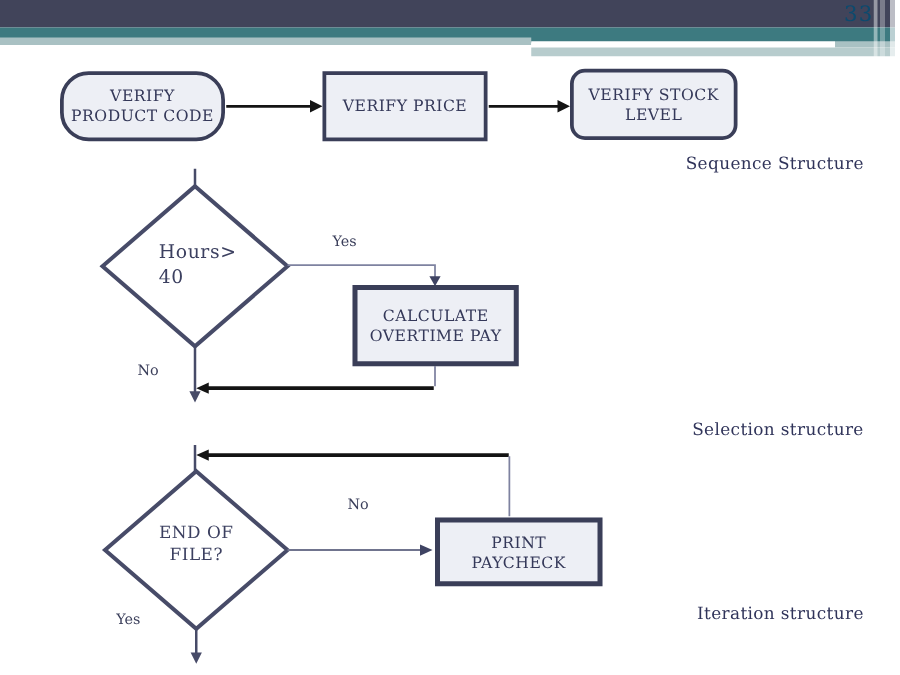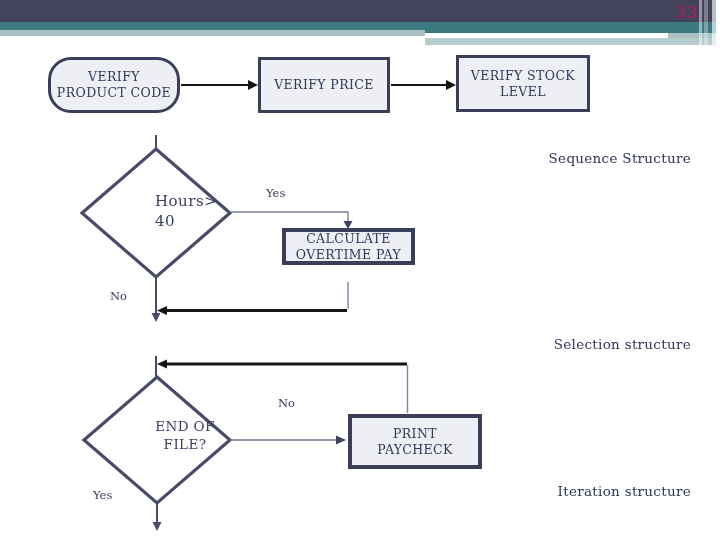--- a/index.html
+++ b/index.html
@@ -11,48 +11,48 @@
   .hdr-teal{position:absolute;left:0;top:22px;width:716px;height:12px;background:#3D7A80;}
   .hdr-sage-left{position:absolute;left:0;top:30px;width:425px;height:6px;background:#A9C1C3;}
   .hdr-white-stripe{position:absolute;left:425px;top:33px;width:243px;height:5px;background:#ffffff;}
   .hdr-sage-tail{position:absolute;left:668px;top:33px;width:48px;height:5px;background:#A9C1C3;}
   .hdr-sage-right{position:absolute;left:425px;top:38px;width:291px;height:7px;background:#B7CCCD;}
   .edge-s1{position:absolute;left:699px;top:0;width:3px;height:46px;background:rgba(255,255,255,0.45);}
   .edge-s2{position:absolute;left:704px;top:0;width:4px;height:46px;background:rgba(255,255,255,0.3);}
   .edge-s3{position:absolute;left:712px;top:0;width:4px;height:52px;background:rgba(255,255,255,0.65);}
   .edge-s4{position:absolute;left:716px;top:0;width:4px;height:540px;background:#ffffff;}
   .page-num{position:absolute;left:670px;top:2px;width:34px;text-align:center;
-            color:#be185d;font-size:17px;line-height:20px;letter-spacing:1px;}
+            color:#0c4a6e;font-size:17px;line-height:20px;letter-spacing:1px;}
 
   
   svg.flow{position:absolute;left:0;top:0;width:720px;height:540px;}
 
   
   .pbox{position:absolute;box-sizing:border-box;background:#EDEFF5;border:3px solid #3A3E58;
         display:flex;flex-direction:column;align-items:center;justify-content:center;
         text-align:center;font-size:12.5px;line-height:16px;letter-spacing:0.4px;color:#343859;}
   .pbox.thick{border-width:4px;}
   .pbox span{display:block;}
 
   
-  .dtext{position:absolute;color:#3C4060;margin-left:28px;}
+  .dtext{position:absolute;color:#3C4060;}
   .dtext span{display:block;}
   .hours-text{left:127px;top:191px;width:66px;font-size:15px;line-height:20px;letter-spacing:0.5px;text-align:left;}
   .eof-text{left:110px;top:417px;width:94px;font-size:13.5px;line-height:18px;letter-spacing:0.4px;text-align:center;}
 
   
   .branch-label{position:absolute;font-size:11.5px;line-height:13px;color:#3A3E5A;}
   .lbl-yes-sel{left:266px;top:187px;}
   .lbl-no-sel{left:110px;top:290px;}
   .lbl-no-iter{left:278px;top:397px;}
   .lbl-yes-iter{left:93px;top:489px;}
 
   
   .caption{position:absolute;right:29px;font-size:13.5px;line-height:17px;color:#30345A;letter-spacing:0.3px;}
-  .cap-seq{top:123px;margin-top:27px;}
+  .cap-seq{top:123px;}
   .cap-sel{top:324px;margin-top:12px;}
   .cap-iter{top:483px;}
 </style>
 </head>
 <body>
 
 <div class="slide">
 
   <div class="hdr-dark"></div>
   <div class="hdr-teal"></div>
@@ -94,26 +94,26 @@
     <polygon points="157,531 152.5,522 161.5,522" fill="#474B68"></polygon>
   </svg>
 
   <div class="pbox" style="left:48px;top:57px;width:132px;height:56px;border-radius:23px;">
     <span>VERIFY</span>
     <span>PRODUCT CODE</span>
   </div>
   <div class="pbox" style="left:258px;top:57px;width:132px;height:56px;">
     <span>VERIFY PRICE</span>
   </div>
-  <div class="pbox" style="left:456px;top:55px;width:134px;height:57px;">
+  <div class="pbox" style="left:456px;top:55px;width:134px;height:57px;border-radius:12px;">
     <span>VERIFY STOCK</span>
     <span>LEVEL</span>
   </div>
 
-  <div class="pbox thick" style="left:282px;top:228px;width:133px;height:37px;">
+  <div class="pbox thick" style="left:282px;top:228px;width:133px;height:65px;">
     <span>CALCULATE</span>
     <span>OVERTIME PAY</span>
   </div>
 
   <div class="pbox thick" style="left:348px;top:414px;width:134px;height:55px;">
     <span>PRINT</span>
     <span>PAYCHECK</span>
   </div>
 
   <div class="dtext hours-text">

